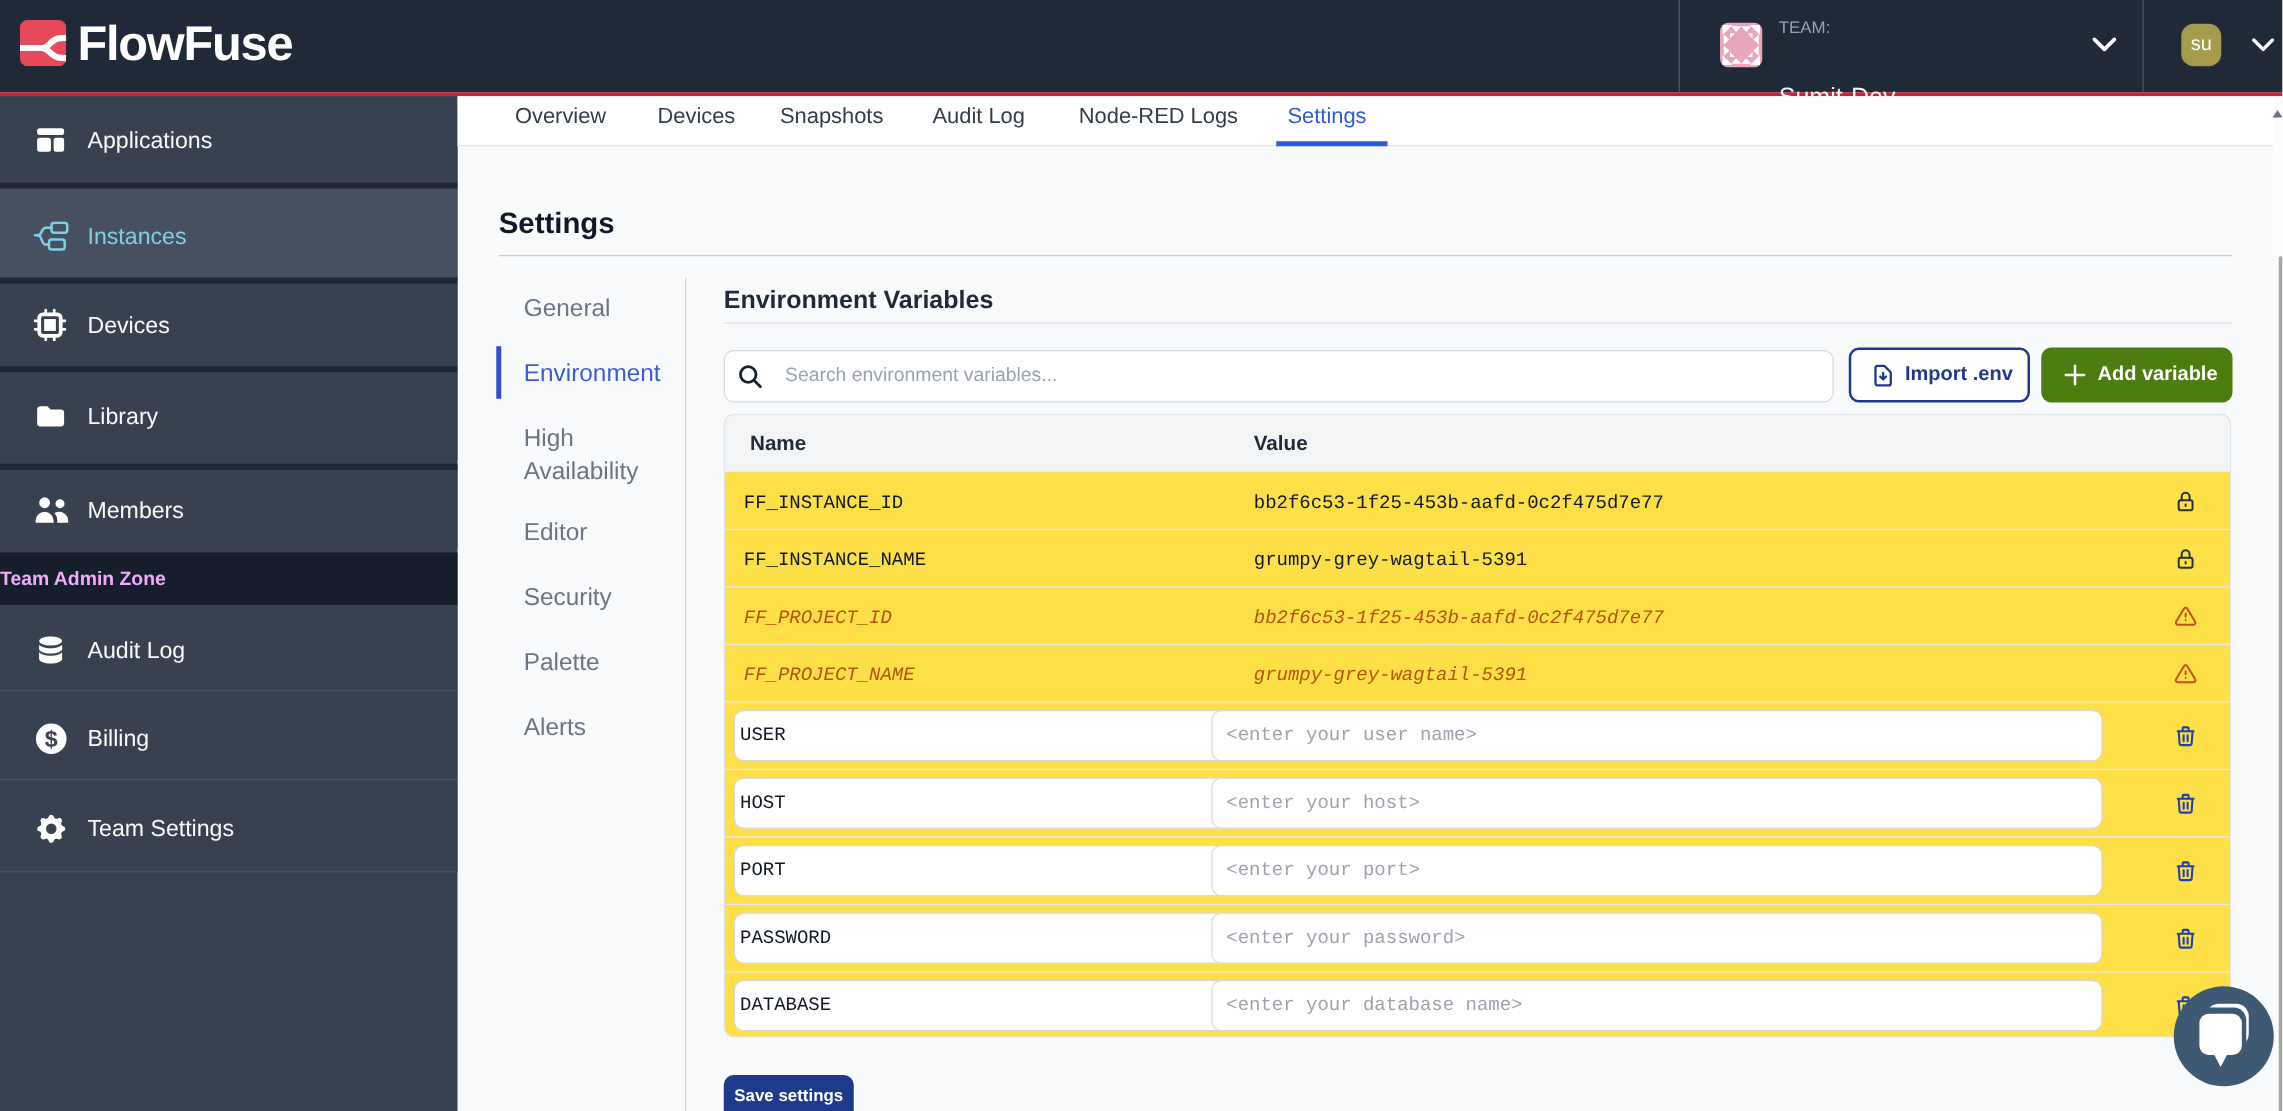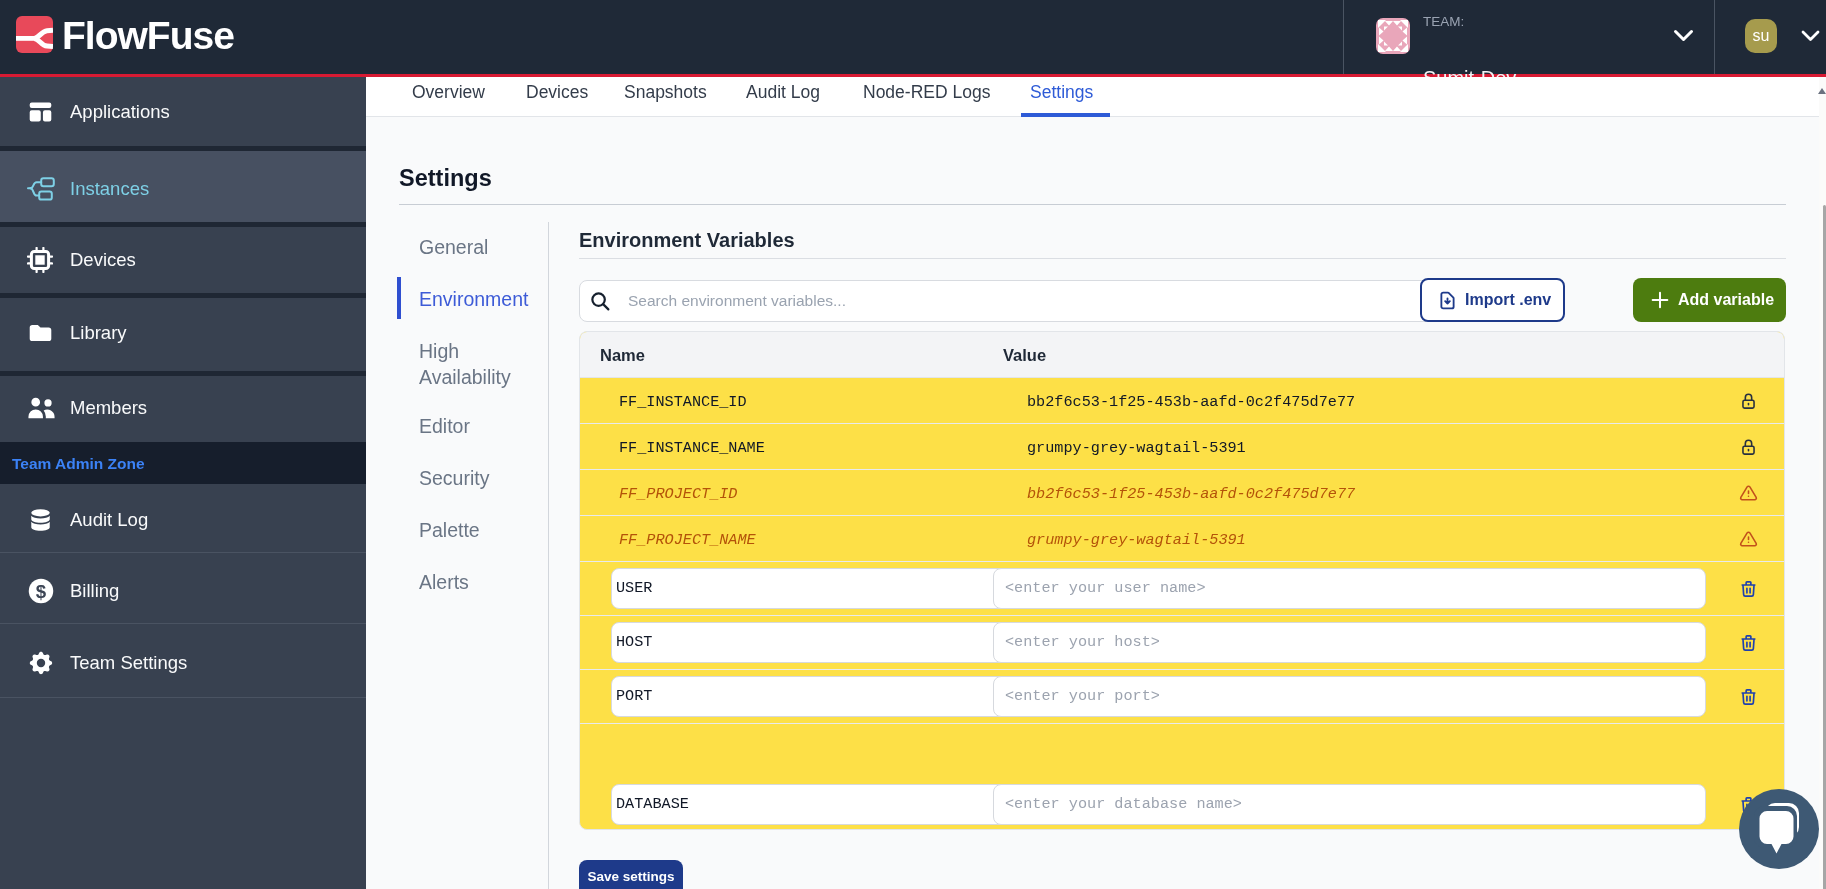--- a/index.html
+++ b/index.html
@@ -14,47 +14,47 @@
 #teamLabel { position:absolute; left:1423px; top:14px; font-size:13.5px; color:#9AA3B2; }
 #teamName { position:absolute; left:1423px; top:31px; font-size:20px; color:#F3F4F6;margin-top:36px; }
 #suAvatar { position:absolute; left:1745px; top:19px; width:32px; height:34px; border-radius:10px; background:#A69B4D; color:#FFFFFF; font-size:16px; text-align:center; line-height:33px; }
 
 #sidebar { position:absolute; left:0; top:77px; width:366px; height:812px; background:#384150; }
 .navitem { position:absolute; left:0; width:366px; background:#384150; }
 .navitem .txt { position:absolute; left:70px; top:50%; transform:translateY(-50%); font-size:18.5px; color:#F9FAFB; }
 .navitem svg { position:absolute; left:27px; top:50%; transform:translateY(-50%); }
 .sep4 { position:absolute; left:0; width:366px; height:4px; background:#1F2734; }
 .sep1 { position:absolute; left:0; width:366px; height:1px; background:#4A5362; }
-#adminzone { position:absolute; left:0; top:442px; width:366px; height:42px; background:#161E2C; color:#3b82f6; font-size:15.5px; font-weight:bold; line-height:43px; padding-left:12px; }
+#adminzone { position:absolute; left:0; top:442px; width:366px; height:42px; background:#161E2C; color:#f0abfc; font-size:15.5px; font-weight:bold; line-height:43px; }
 
 #tabbar { position:absolute; left:366px; top:77px; width:1453px; height:40px; background:#FFFFFF; border-bottom:1px solid #E2E5E9; }
 .tab { position:absolute; top:77px; height:30px; line-height:30px; font-size:17.5px; color:#333C4A; }
 #tabunderline { position:absolute; left:1021px; top:113px; width:89px; height:4px; background:#2E5BD7; }
 #scrolltrack { position:absolute; left:1819px; top:77px; width:7px; height:812px; background:#FBFBFA; }
 #scrollthumb { position:absolute; left:1823px; top:205px; width:3px; height:684px; background:#A6A6A6; border-radius:3px 3px 0 0; }
 #h1settings { position:absolute; left:399px; top:165px; font-size:23.5px; font-weight:bold; color:#111827; }
 #hr1 { position:absolute; left:399px; top:204px; width:1387px; height:1px; background:#C8CDD4; }
 .subnav { position:absolute; left:419px; font-size:19.5px; color:#6A7585; }
 #envbar { position:absolute; left:397px; top:277px; width:4px; height:42px; background:#2F4FD0; }
 #vline { position:absolute; left:548px; top:222px; width:1px; height:667px; background:#D2D6DC; }
 #envh2 { position:absolute; left:579px; top:229px; font-size:20px; font-weight:bold; color:#1F2937; }
 #envh2border { position:absolute; left:579px; top:258px; width:1207px; height:1px; background:#DBDEE3; }
 
 #searchbox { position:absolute; left:579px; top:280px; width:888px; height:42px; background:#FFFFFF; border:1px solid #D8DBE0; border-radius:8px; }
 #searchph { position:absolute; left:628px; top:280px; height:42px; line-height:42px; font-size:15.5px; color:#9AA3B0; }
-#importbtn { position:absolute; left:1420px; top:278px; width:145px; height:44px; background:#FFFFFF; border:2px solid #1E3A8A; border-radius:8px;padding-left:40px; }
+#importbtn { position:absolute; left:1479px; top:278px; width:145px; height:44px; background:#FFFFFF; border:2px solid #1E3A8A; border-radius:8px;padding-left:40px; }
 #importbtn span { position:absolute; left:43px; top:0; height:40px; line-height:40px; font-size:16px; font-weight:bold; color:#1E3A8A; }
 #addbtn { position:absolute; left:1633px; top:278px; width:153px; height:44px; background:#4d7c0f; border-radius:8px; }
 #addbtn span { position:absolute; left:45px; top:0; height:44px; line-height:44px; font-size:16px; font-weight:bold; color:#FFFFFF; }
 
 #tbl { position:absolute; left:579px; top:331px; width:1206px; height:499px; background:#fde047; border:1px solid #E2E5E9; border-radius:8px; }
 #tblhead { position:absolute; left:0px; top:0px; width:1204px; height:46px; background:#F3F4F6; border-bottom:1px solid #E2E5E9; border-radius:7px 7px 0 0; }
 .th { position:absolute; top:0; height:46px; line-height:46px; font-size:16.5px; font-weight:bold; color:#1F2937; }
 .row { position:absolute; left:0; width:1204px; height:46px; border-bottom:1px solid #E8EAED; }
-.mono { font-family:"Liberation Mono", monospace; font-size:15.2px; color:#111827;margin-left:24px; }
+.mono { font-family:"Liberation Mono", monospace; font-size:15.2px; color:#111827; }
 .cellname { position:absolute; left:15px; top:0; height:46px; line-height:49px; }
 .cellval { position:absolute; left:423px; top:0; height:46px; line-height:49px; }
 .orange { color:#B45309; font-style:italic; }
 .irow { position:absolute; left:0; width:1204px; height:54px; border-bottom:1px solid #E8EAED; }
 .inp { position:absolute; top:6px; height:41px; background:#FFFFFF; border:1px solid #D6D9DE; border-radius:8px; line-height:39px; }
 .inp.nm { left:7px; width:397px; padding-left:4px; }
 .inp.vl { left:389px; width:713px; padding-left:11px; color:#9CA3AF; }
 .rowicon { position:absolute; left:1159px; top:50%; transform:translateY(-50%); }
 #savebtn { position:absolute; left:579px; top:860px; width:104px; height:40px; background:#1E3A8A; border-radius:8px; color:#FFFFFF; font-size:13.5px; font-weight:bold; text-align:center; line-height:34px; }
 #chat { position:absolute; left:1739px; top:789px; width:80px; height:80px; border-radius:50%; background:#3E5974; }
@@ -247,20 +247,27 @@
         <path d="M19 7l-.867 12.1A2 2 0 0116.14 21H7.86a2 2 0 01-1.99-1.9L5 7m5 4v6m4-6v6m1-10V4a1 1 0 00-1-1h-4a1 1 0 00-1 1v3M4 7h16"></path>
       </svg>
   </div>
   <div class="irow" style="top:338px">
     <div class="inp nm mono">PORT</div>
     <div class="inp vl mono">&lt;enter your port&gt;</div>
     <svg class="rowicon" width="19" height="19" viewBox="0 0 24 24" fill="none" stroke="#1E40AF" stroke-width="2.1" stroke-linecap="round" stroke-linejoin="round">
         <path d="M19 7l-.867 12.1A2 2 0 0116.14 21H7.86a2 2 0 01-1.99-1.9L5 7m5 4v6m4-6v6m1-10V4a1 1 0 00-1-1h-4a1 1 0 00-1 1v3M4 7h16"></path>
       </svg>
   </div>
+  <div class="irow" style="top:392px">
+    <div class="inp nm mono">PASSWORD</div>
+    <div class="inp vl mono">&lt;enter your password&gt;</div>
+    <svg class="rowicon" width="19" height="19" viewBox="0 0 24 24" fill="none" stroke="#1E40AF" stroke-width="2.1" stroke-linecap="round" stroke-linejoin="round">
+        <path d="M19 7l-.867 12.1A2 2 0 0116.14 21H7.86a2 2 0 01-1.99-1.9L5 7m5 4v6m4-6v6m1-10V4a1 1 0 00-1-1h-4a1 1 0 00-1 1v3M4 7h16"></path>
+      </svg>
+  </div>
   <div class="irow" style="top:446px;border-bottom:none">
     <div class="inp nm mono">DATABASE</div>
     <div class="inp vl mono">&lt;enter your database name&gt;</div>
     <svg class="rowicon" width="19" height="19" viewBox="0 0 24 24" fill="none" stroke="#1E40AF" stroke-width="2.1" stroke-linecap="round" stroke-linejoin="round">
         <path d="M19 7l-.867 12.1A2 2 0 0116.14 21H7.86a2 2 0 01-1.99-1.9L5 7m5 4v6m4-6v6m1-10V4a1 1 0 00-1-1h-4a1 1 0 00-1 1v3M4 7h16"></path>
       </svg>
   </div>
 </div>
 <div id="savebtn">Save settings</div>
 <div id="chat">

